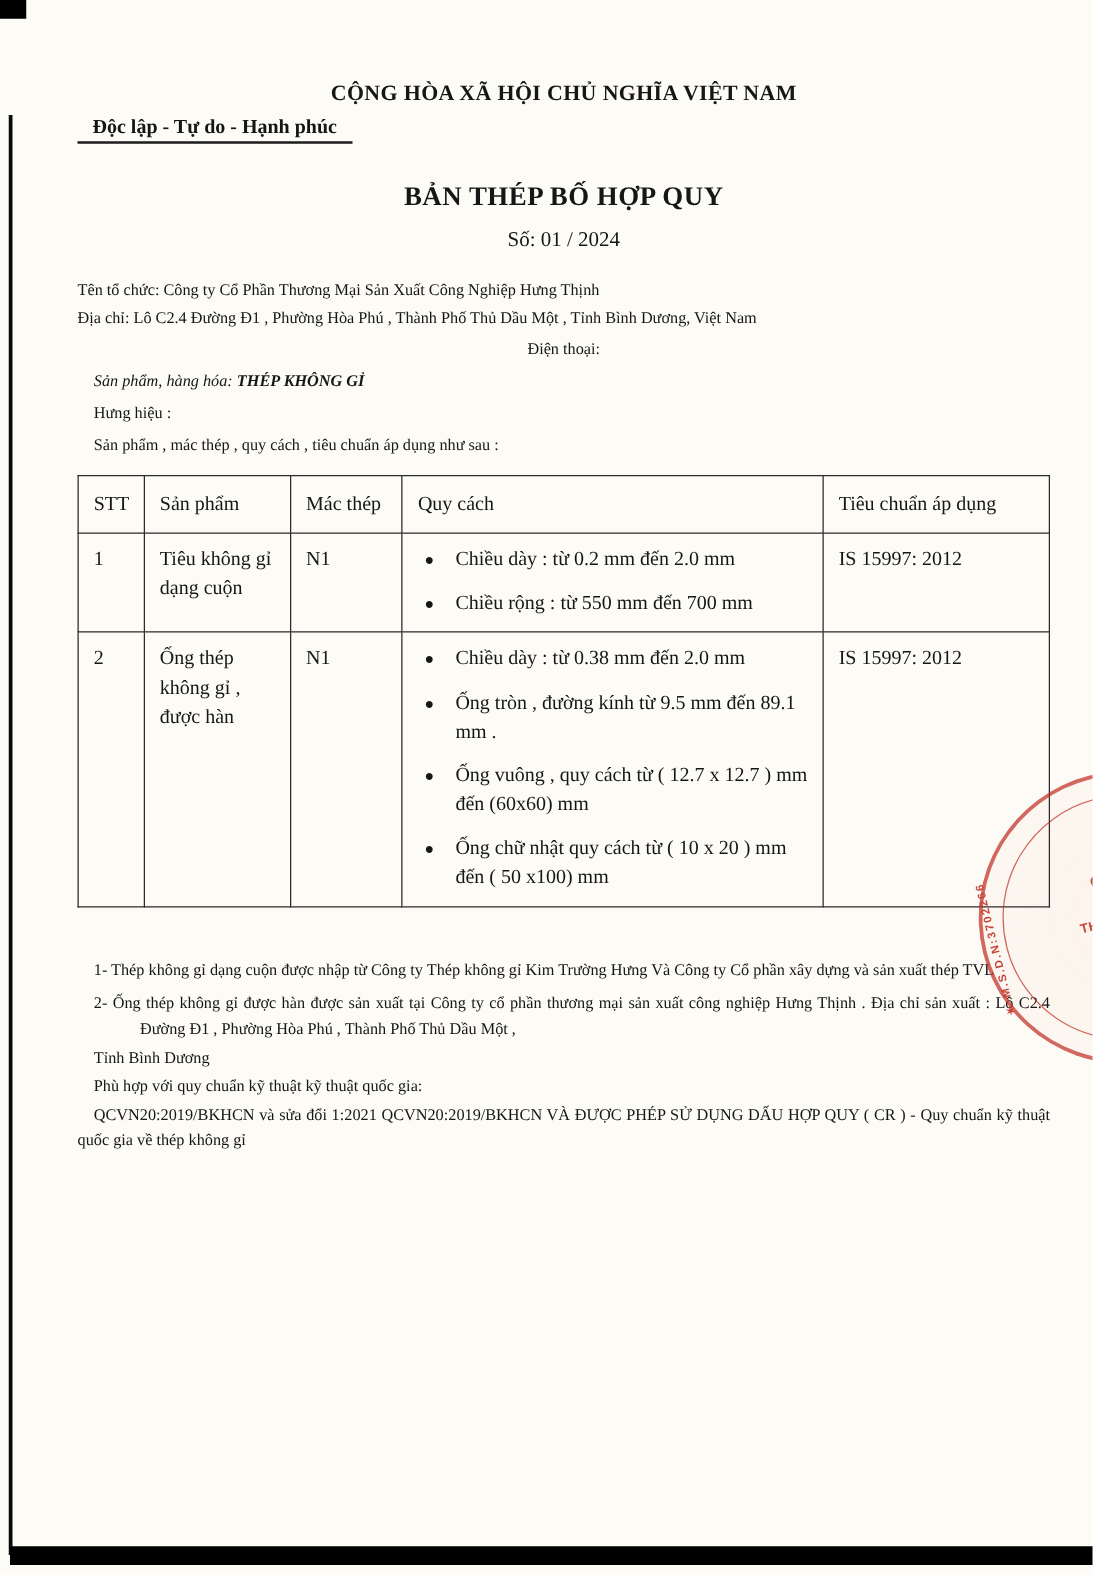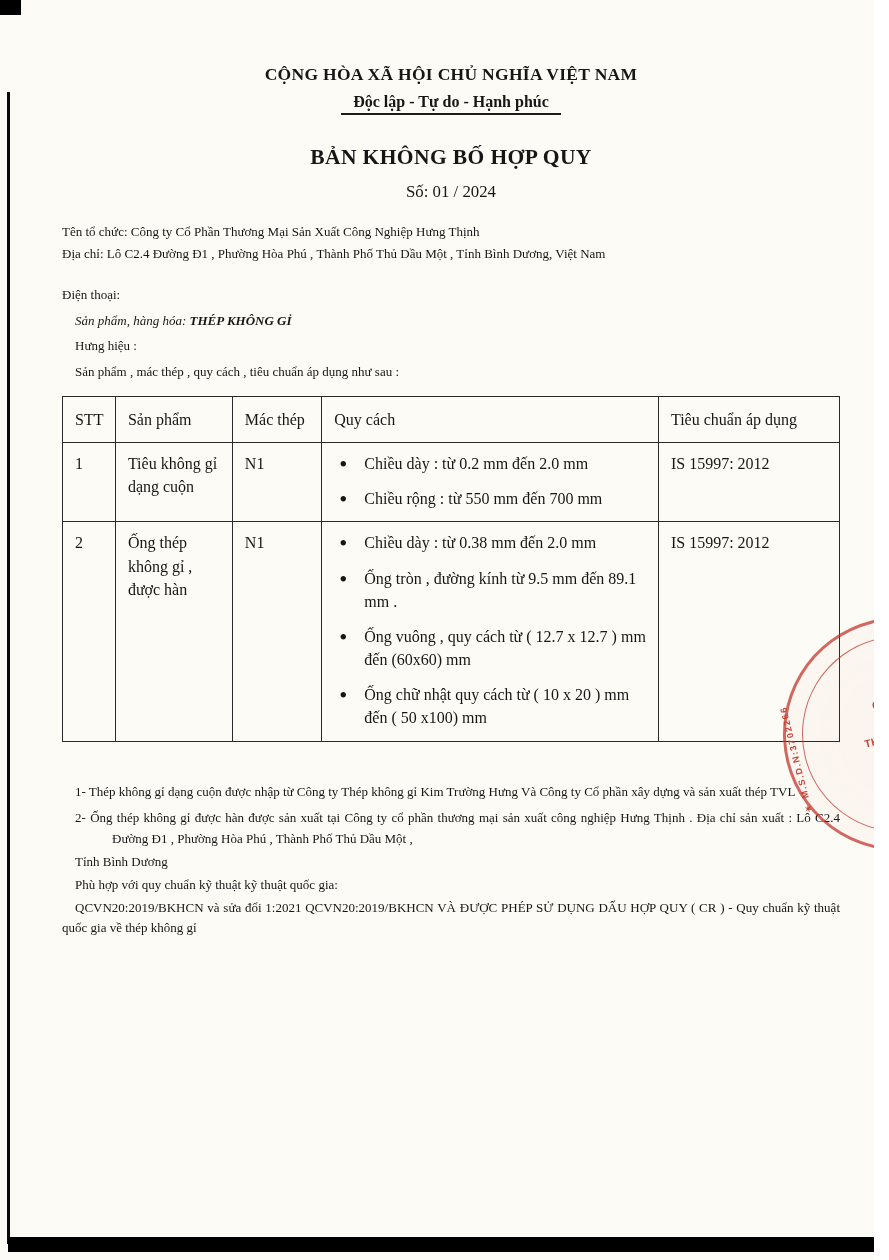--- a/index.html
+++ b/index.html
@@ -10,30 +10,30 @@
   }
 
   
   .corner-mark { position:absolute; left:0; top:0; width:21px; height:15px; background:#000; }
   .left-line   { position:absolute; left:7px; top:92px; width:3px; height:1152px; background:#0a0a0a; }
   .bottom-bar  { position:absolute; left:8px; top:1237px; width:881px; height:15px; background:#000; }
 
   .content { position:absolute; left:62px; top:64px; width:778px; }
 
   .nat-title { text-align:center; font-weight:bold; font-size:17.5px; letter-spacing:.3px; }
-  .motto { text-align:center; margin-top:8px; }
+  .motto { margin-top:8px; }
   .motto span { font-weight:bold; font-size:16px; border-bottom:2px solid #1d1d1d; padding:0 12px 3px; }
 
   .doc-title  { text-align:center; font-weight:bold; font-size:21.5px; margin:34px 0 0; letter-spacing:.4px; }
   .doc-number { text-align:center; font-size:16.8px; margin-top:12px; }
 
   .para { font-size:13px; line-height:1.6; margin:0; }
   .p-org     { margin-top:20px; }
   .p-address { margin-top:1px; text-align:justify; }
-  .p-phone   { margin-top:20px; }
+  .p-phone   { margin-top:4px;text-align:center; }
   .indent    { padding-left:13px; }
   .p-product { margin-top:6px;font-style:italic; }
   .p-brand   { margin-top:4px; }
   .p-intro   { margin-top:5px; }
   .bold { font-weight:bold; }
 
   table.spec { margin-top:13px; width:100%; border-collapse:collapse; table-layout:fixed; }
   table.spec th, table.spec td {
     border:1.4px solid #2a2a2a; padding:9px 12px;
     font-size:16px; line-height:1.45; vertical-align:top;
@@ -95,21 +95,21 @@
   <div class="left-line"></div>
   <div class="bottom-bar"></div>
 
   <div class="content">
 
     <div class="nat-title">CỘNG HÒA XÃ HỘI CHỦ NGHĨA VIỆT NAM</div>
     <div class="motto">
       <span>Độc lập - Tự do - Hạnh phúc</span>
     </div>
 
-    <div class="doc-title">BẢN KHÔNG BỐ HỢP QUY</div>
+    <div class="doc-title">BẢN THÉP BỐ HỢP QUY</div>
     <div class="doc-number">Số: 01 / 2024</div>
 
     <p class="para p-org">Tên tổ chức: Công ty Cổ Phần Thương Mại Sản Xuất Công Nghiệp Hưng Thịnh</p>
     <p class="para p-address">Địa chỉ: Lô C2.4 Đường Đ1 , Phường Hòa Phú , Thành Phố Thủ Dầu Một , Tỉnh Bình Dương, Việt Nam</p>
     <p class="para p-phone">Điện thoại:</p>
 
     <p class="para p-product indent"><span>Sản phẩm, hàng hóa: </span><span class="bold">THÉP KHÔNG GỈ</span></p>
     <p class="para p-brand indent">Hưng hiệu :</p>
     <p class="para p-intro indent">Sản phẩm , mác thép , quy cách , tiêu chuẩn áp dụng như sau :</p>
 

